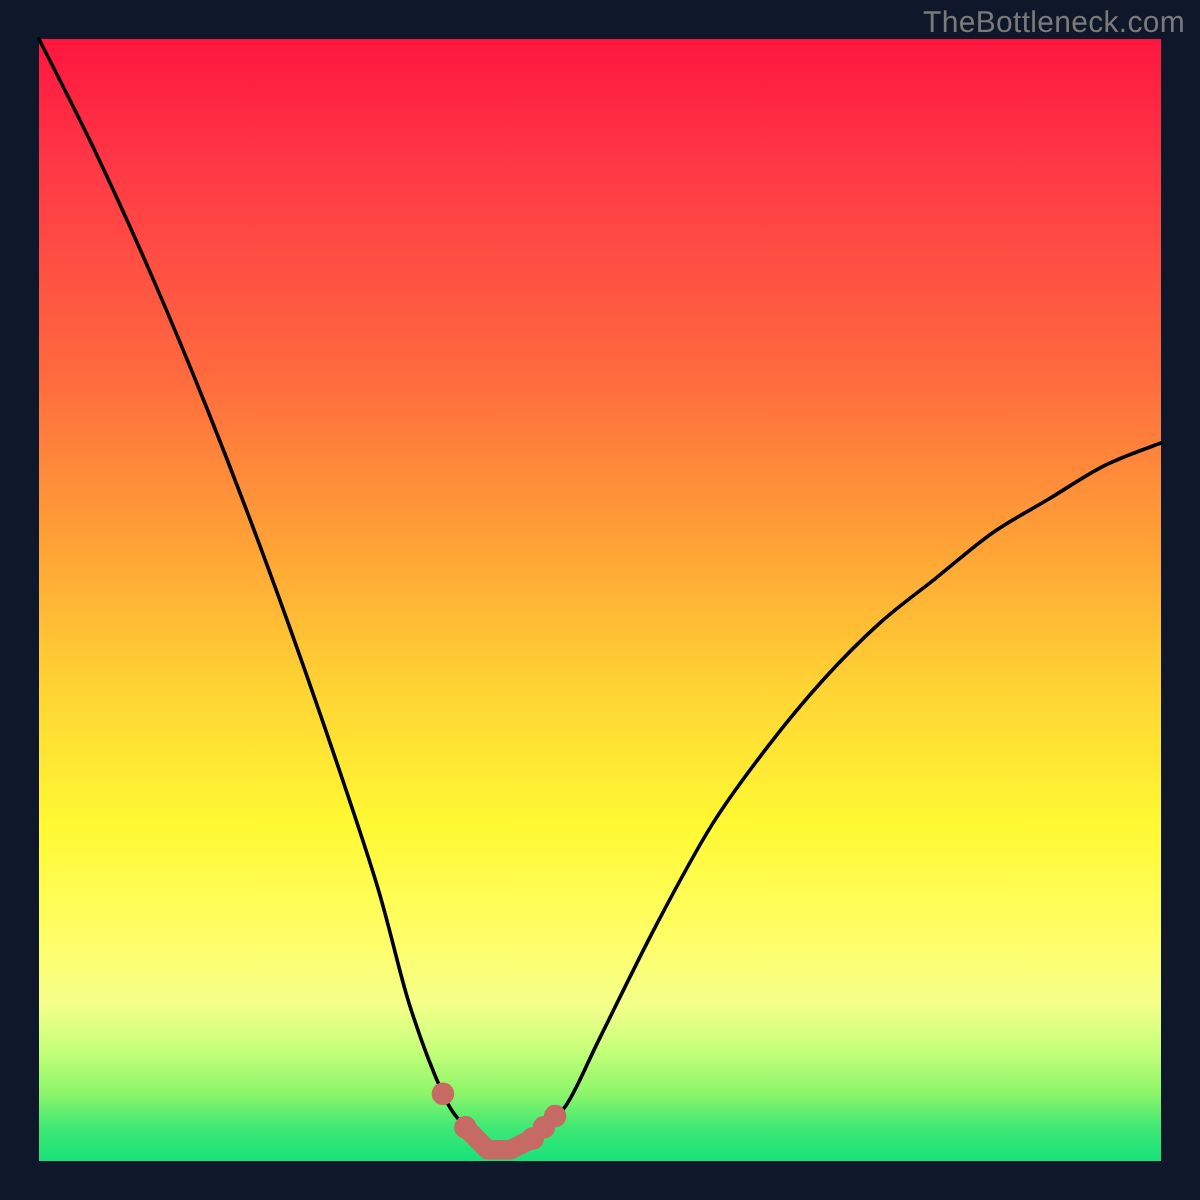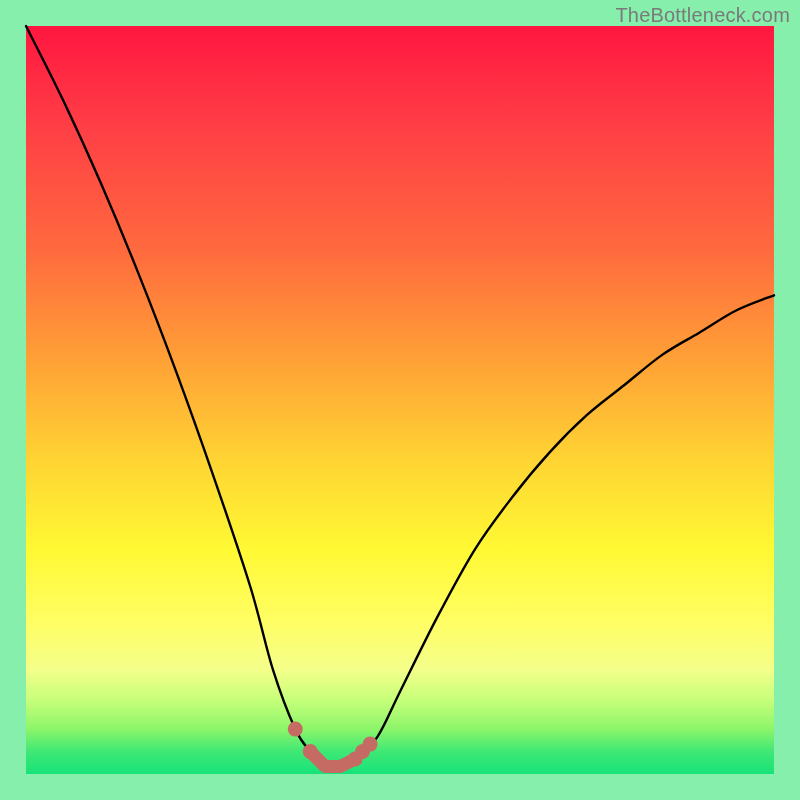--- a/index.html
+++ b/index.html
@@ -8,21 +8,21 @@
     width: 800px;
     height: 800px;
     background: #000;
     overflow: hidden;
     font-family: Arial, Helvetica, sans-serif;
   }
   .frame {
     position: relative;
     width: 800px;
     height: 800px;
-    background: #86efac;
+    background: #0f172a;
   }
   .plot-area {
     position: absolute;
     left: 26px;
     top: 26px;
     width: 748px;
     height: 748px;
     
     background: linear-gradient(
       to bottom,

